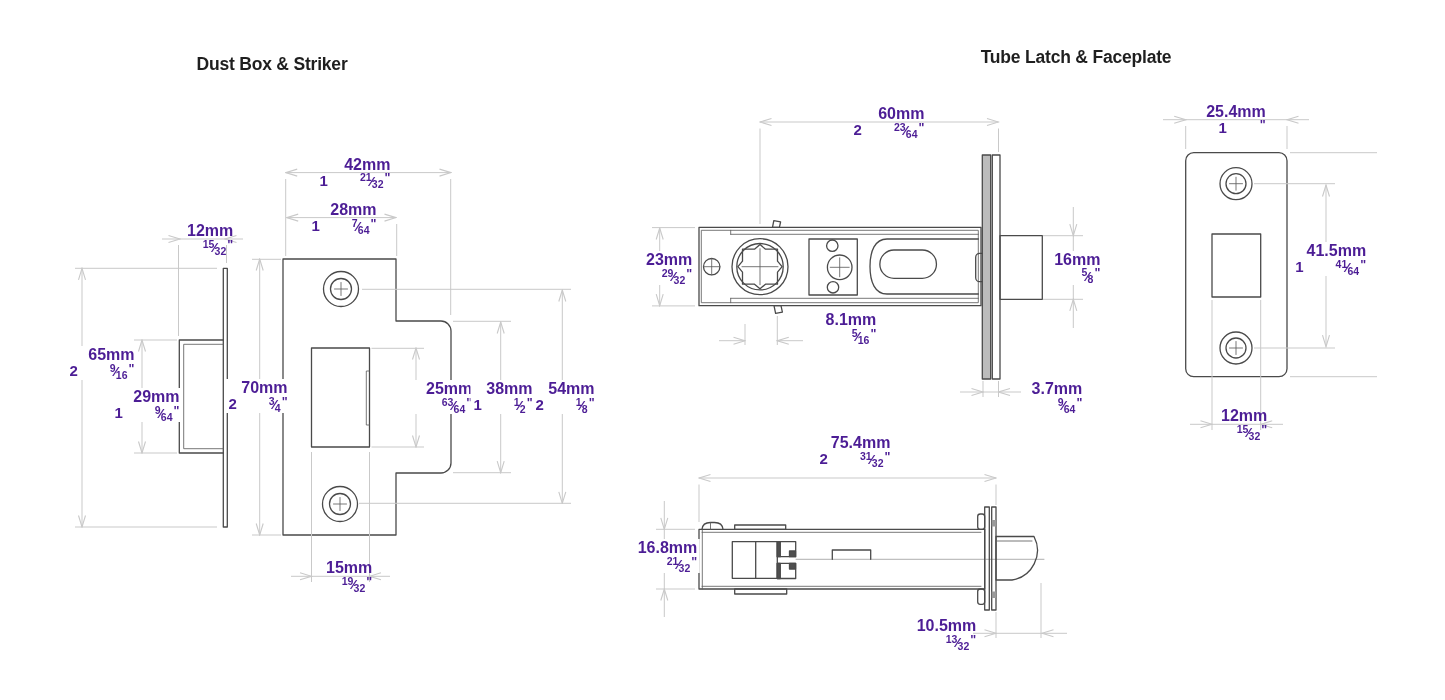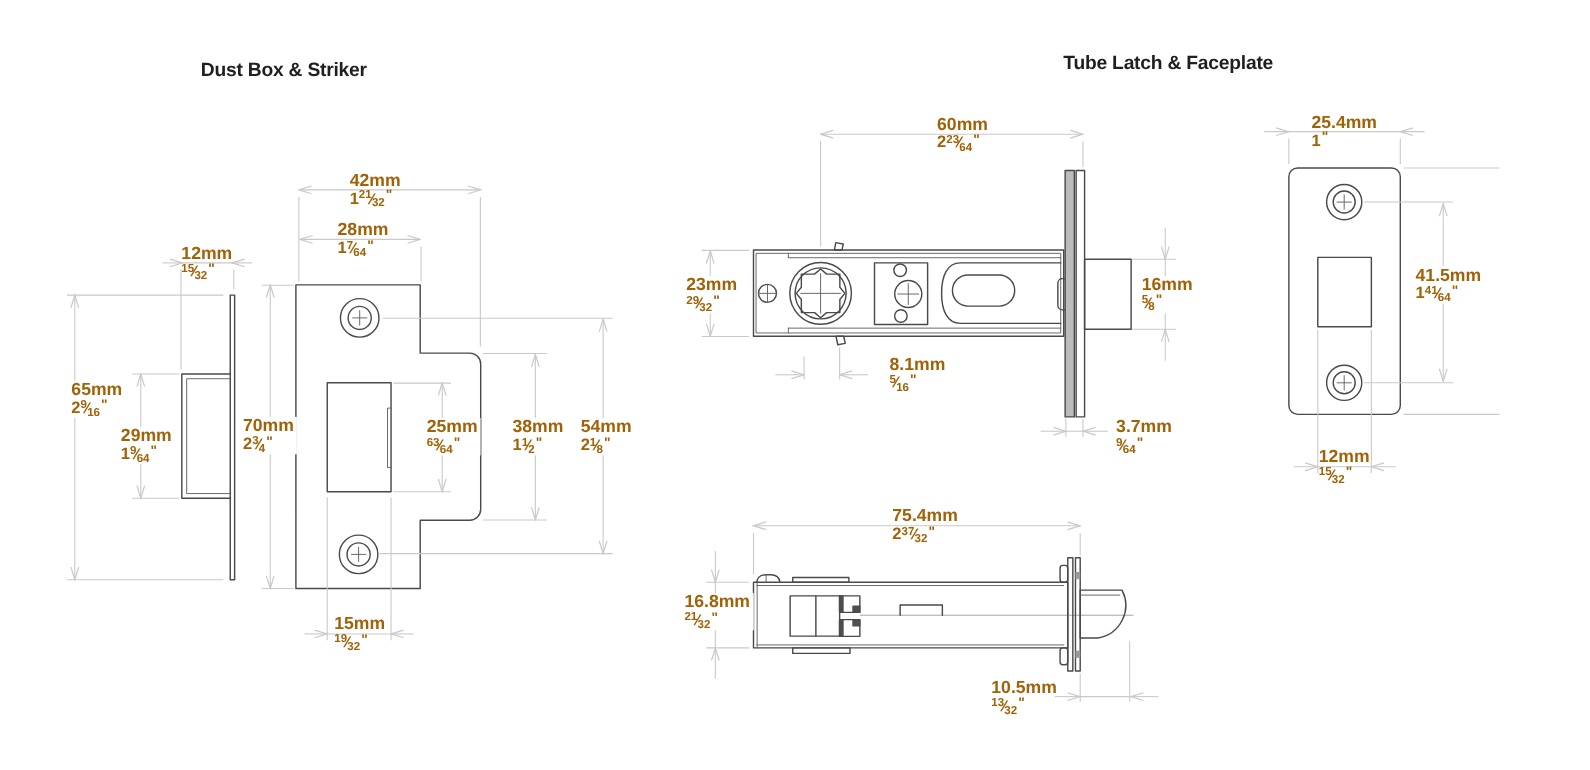--- a/index.html
+++ b/index.html
@@ -1,30 +1,30 @@
 <!DOCTYPE html>
 <html><head>
 <meta charset="utf-8">
 <style>
   html,body{margin:0;padding:0;background:#fff;}
   #stage{position:relative;width:1363px;height:700px;background:#ffffff;overflow:hidden;
-         font-family:"Liberation Sans",sans-serif;}
+         font-family:"Liberation Sans",sans-serif;margin-left:14px;}
   svg{position:absolute;left:0;top:0;}
   g.draw{stroke:#4a4a4a;fill:none;stroke-width:1.3;stroke-linejoin:round;stroke-linecap:round;}
   g.draw .tn{stroke-width:.85;stroke:#5f5f5f;}
   g.dims{stroke:#c9c9c9;fill:none;stroke-width:1;}
   .title{position:absolute;transform:translate(-50%,-50%);font-size:17.5px;font-weight:700;
          color:#1f1f1f;white-space:nowrap;letter-spacing:-.2px;}
-  .lab{position:absolute;transform:translate(-50%,-50%);text-align:left;white-space:nowrap;
-       color:#a16207;font-weight:700;}
+  .lab{position:absolute;transform:translate(-50%,-50%);text-align:right;white-space:nowrap;
+       color:#4c1d95;font-weight:700;}
   .lab .mm{font-size:16px;line-height:17px;}
   .lab .in{font-size:13.5px;line-height:16px;}
   .lab .w{font-size:15px;}
   .lab sup,.lab sub{font-size:10.5px;line-height:0;position:relative;vertical-align:baseline;}
-  .lab sup{top:-4.5px;}
+  .lab sup{top:-4.5px;padding-left:32px;}
   .lab sub{top:2.5px;}
   .lab .fs{font-size:13px;margin:0 -1px;font-family:"DejaVu Sans",sans-serif;}
   .lab .im{font-size:12.5px;position:relative;top:-3.5px;margin-left:1px;}
   .lab sup:empty + .fs{display:none;}
   .bg{background:#ffffff;padding:0 3px;}
 </style>
 </head>
 <body>
 
 <div id="stage">
@@ -279,21 +279,21 @@
   <div class="in"><span class="w">2</span><sup>9</sup><span class="fs">⁄</span><sub>16</sub><span class="im">"</span></div>
 </div>
 <div class="lab bg" style="left:133px;top:405px">
   <div class="mm">29mm</div>
   <div class="in"><span class="w">1</span><sup>9</sup><span class="fs">⁄</span><sub>64</sub><span class="im">"</span></div>
 </div>
 <div class="lab bg" style="left:244px;top:396px">
   <div class="mm">70mm</div>
   <div class="in"><span class="w">2</span><sup>3</sup><span class="fs">⁄</span><sub>4</sub><span class="im">"</span></div>
 </div>
-<div class="lab bg" style="left:411px;top:397px">
+<div class="lab bg" style="left:427px;top:397px">
   <div class="mm">25mm</div>
   <div class="in"><span class="w"></span><sup>63</sup><span class="fs">⁄</span><sub>64</sub><span class="im">"</span></div>
 </div>
 <div class="lab bg" style="left:489px;top:397px">
   <div class="mm">38mm</div>
   <div class="in"><span class="w">1</span><sup>1</sup><span class="fs">⁄</span><sub>2</sub><span class="im">"</span></div>
 </div>
 <div class="lab bg" style="left:551px;top:397px">
   <div class="mm">54mm</div>
   <div class="in"><span class="w">2</span><sup>1</sup><span class="fs">⁄</span><sub>8</sub><span class="im">"</span></div>
@@ -307,21 +307,21 @@
   <div class="in"><span class="w">2</span><sup>23</sup><span class="fs">⁄</span><sub>64</sub><span class="im">"</span></div>
 </div>
 <div class="lab bg" style="left:647px;top:268px">
   <div class="mm">23mm</div>
   <div class="in"><span class="w"></span><sup>29</sup><span class="fs">⁄</span><sub>32</sub><span class="im">"</span></div>
 </div>
 <div class="lab bg" style="left:1061px;top:267.5px">
   <div class="mm">16mm</div>
   <div class="in"><span class="w"></span><sup>5</sup><span class="fs">⁄</span><sub>8</sub><span class="im">"</span></div>
 </div>
-<div class="lab" style="left:834px;top:340px">
+<div class="lab" style="left:834px;top:328px">
   <div class="mm">8.1mm</div>
   <div class="in"><span class="w"></span><sup>5</sup><span class="fs">⁄</span><sub>16</sub><span class="im">"</span></div>
 </div>
 <div class="lab" style="left:1040px;top:397px">
   <div class="mm">3.7mm</div>
   <div class="in"><span class="w"></span><sup>9</sup><span class="fs">⁄</span><sub>64</sub><span class="im">"</span></div>
 </div>
 <div class="lab" style="left:1222px;top:119.7px">
   <div class="mm">25.4mm</div>
   <div class="in"><span class="w">1</span><sup></sup><sub></sub><span class="im">"</span></div>
@@ -331,23 +331,23 @@
   <div class="in"><span class="w">1</span><sup>41</sup><span class="fs">⁄</span><sub>64</sub><span class="im">"</span></div>
 </div>
 <div class="lab bg" style="left:1447px;top:259px">
   <div class="mm">57mm</div>
   <div class="in"><span class="w">2</span><sup>1</sup><span class="fs">⁄</span><sub>4</sub><span class="im">"</span></div>
 </div>
 <div class="lab" style="left:1222px;top:424.3px">
   <div class="mm">12mm</div>
   <div class="in"><span class="w"></span><sup>15</sup><span class="fs">⁄</span><sub>32</sub><span class="im">"</span></div>
 </div>
-<div class="lab" style="left:841px;top:478px">
+<div class="lab" style="left:841px;top:451px">
   <div class="mm">75.4mm</div>
-  <div class="in"><span class="w">2</span><sup>37</sup><span class="fs">⁄</span><sub>32</sub><span class="im">"</span></div>
+  <div class="in"><span class="w">2</span><sup>31</sup><span class="fs">⁄</span><sub>32</sub><span class="im">"</span></div>
 </div>
 <div class="lab bg" style="left:652px;top:556px">
   <div class="mm">16.8mm</div>
   <div class="in"><span class="w"></span><sup>21</sup><span class="fs">⁄</span><sub>32</sub><span class="im">"</span></div>
 </div>
 <div class="lab" style="left:931px;top:634px">
   <div class="mm">10.5mm</div>
   <div class="in"><span class="w"></span><sup>13</sup><span class="fs">⁄</span><sub>32</sub><span class="im">"</span></div>
 </div>
 

